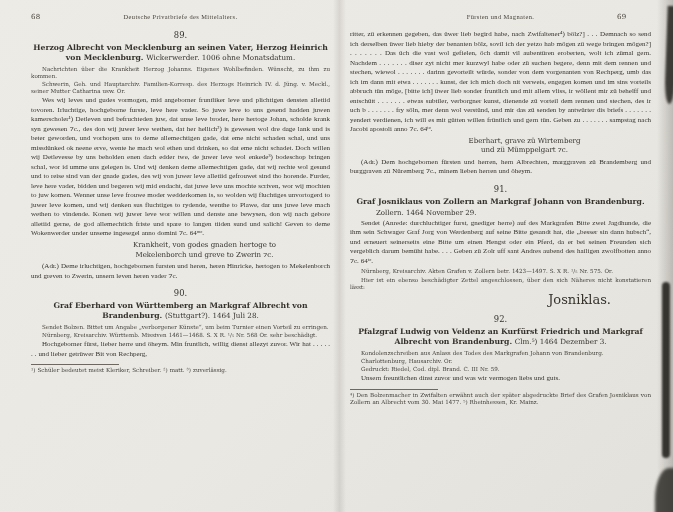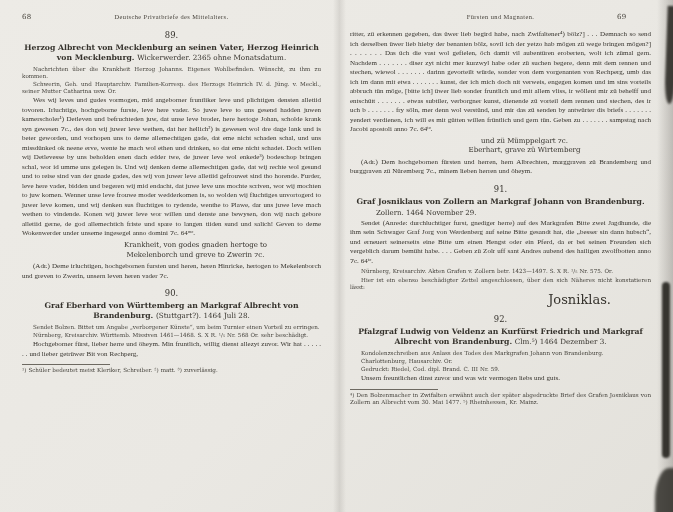--- a/index.html
+++ b/index.html
@@ -3,21 +3,21 @@
 <meta charset="utf-8">
 <style>
   html,body{margin:0;padding:0;background:#b5b2ad;}
   .scan{
     position:relative;width:673px;height:512px;overflow:hidden;
     background:linear-gradient(135deg,#edebe6 0%,#eae8e3 55%,#e3e1db 100%);
     font-family:"DejaVu Serif","Liberation Serif",serif;
     color:#35322c;
   }
   .page{position:absolute;top:13px;}
-  .page-left{left:22px;width:299px;}
+  .page-left{left:31px;width:299px;}
   .page-right{left:350px;width:301px;}
 
   .rh{display:flex;align-items:baseline;font-size:6.4px;letter-spacing:.4px;color:#47433c;margin-bottom:9px;}
   .rh-num{width:34px;font-size:7px;}
   .rh-title{flex:1;text-align:center;font-family:Liberation Serif, serif;}
   .rh-right .rh-num{text-align:left;}
 
   .num{text-align:center;font-weight:normal;font-size:8.4px;margin:7px 0 3px;}
   .heading{text-align:center;font-weight:bold;font-size:7.7px;line-height:10.3px;margin-bottom:2px;}
   .heading .hr{font-weight:normal;font-size:7.2px;}
@@ -51,21 +51,21 @@
     <header class="rh">
       <span class="rh-num">68</span>
       <span class="rh-title">Deutsche Privatbriefe des Mittelalters.</span>
       <span class="rh-num"></span>
     </header>
 
     <article>
       <div class="num">89.</div>
       <div class="heading">
         <span>Herzog Albrecht von Mecklenburg an seinen Vater, Herzog Heinrich von Mecklenburg.</span>
-        <span class="hr">Wickerwerder. 2365 ohne Monatsdatum.</span>
+        <span class="hr">Wickerwerder. 1006 ohne Monatsdatum.</span>
       </div>
       <p class="small indent">Nachrichten über die Krankheit Herzog Johanns. Eigenes Wohlbefinden. Wünscht, zu ihm zu kommen.</p>
       <p class="small indent">Schwerin, Geh. und Hauptarchiv. Familien-Korresp. des Herzogs Heinrich IV. d. Jüng. v. Meckl., seiner Mutter Catharina usw. Or.</p>
       <p class="body indent">Wes wij leves und gudes vormogen, mid angeborner fruntliker leve und plichtigen densten alletiid tovoren. Irluchtige, hochgeborne furste, leve here vader. So juwe leve to uns gesend hadden juwen kamerscholer¹) Detleven und befruchteden juw, dat unse leve broder, here hertoge Johan, scholde krank syn gewesen ⁊c., des don wij juwer leve wethen, dat her hellich²) is gewesen wol dre dage lank und is beter geworden, und vorhopen uns to deme allemechtigen gade, dat eme nicht schaden schal, und uns missdünked ok neene erve, wente he mach wol ethen und drinken, so dat eme nicht schadet. Doch willen wij Detlevesse by uns beholden enen dach edder twe, de juwer leve wol enkede³) bodeschop bringen schal, wor id umme uns gelegen is. Und wij denken deme allemechtigen gade, dat wij rechte wol gesund und to reise sind van der gnade gades, des wij von juwer leve alletiid gefrouwet sind tho horende. Furder, leve here vader, bidden und begeren wij mid endacht, dat juwe leve uns mochte scriven, wor wij mochten to juw komen. Wenner unse leve frouwe moder wedderkomen is, so wolden wij fluchtiges unvortogerd to juwer leve komen, und wij denken sus fluchtiges to rydende, wenthe to Plawe, dar uns juwe leve mach wethen to vindende. Konen wij juwer leve wor willen und denste ane bewysen, don wij nach gebore alletiid gerne, de god allemechtich friste und spare to langen tiiden sund und salich! Geven to deme Wokenwerder under unseme ingesegel anno domini ⁊c. 64ᵐᵒ.</p>
       <div class="sig">
         <div>Krankheit, von godes gnaden hertoge to</div>
         <div>Mekelenborch und greve to Zwerin ⁊c.</div>
       </div>
       <p class="body indent">(Adr.) Deme irluchtigen, hochgebornen fursten und heren, heren Hinricke, hertogen to Mekelenborch und greven to Zwerin, unsern leven heren vader ⁊c.</p>
     </article>
@@ -90,22 +90,22 @@
   <section class="page page-right">
     <header class="rh rh-right">
       <span class="rh-num"></span>
       <span class="rh-title">Fürsten und Magnaten.</span>
       <span class="rh-num">69</span>
     </header>
 
     <article>
       <p class="body">ritter, zü erkennen gegeben, das üwer lieb begird habe, nach Zwifaltener⁴) bölz?] . . . Demnach so send ich derselben üwer lieb hieby der benanten bölz, sovil ich der yetzo hab mögen zü wege bringen mögen?] . . . . . . . Das üch die vast wol gefielen, öch damit vil aubentüren eroberten, wolt ich zümal gern. Nachdem . . . . . . . diser zyt nicht mer kurzwyl habe oder zü suchen begere, denn mit dem rennen und stechen, wiewol . . . . . . . darinn gevorteilt würde, sonder von dem vorgenanten von Rechperg, umb das ich im dann mit etwa . . . . . . . kunst, der ich mich doch nit verweis, engegen komen und im sins vorteils abbruch tün möge, [bitte ich] üwer lieb sonder fruntlich und mit allem vliss, ir wöllent mir zü behelff und entschütt . . . . . . . etwas subtiler, verborgner kunst, dienende zü vorteil dem rennen und stechen, des ir uch b . . . . . . . fry söln, mer denn wol verstünd, und mir das zü senden by antwürter dis briefs . . . . . . . yendert verdienen, ich will es mit gütten willen früntlich und gern tün. Geben zu . . . . . . . sampstag nach Jacobi apostoli anno ⁊c. 64ᵗᵒ.</p>
       <div class="sig">
+        <div>Eberhart, grave zü Wirtemberg</div>
         <div>und zü Mümppelgart ⁊c.</div>
-        <div>Eberhart, grave zü Wirtemberg</div>
       </div>
       <p class="body indent">(Adr.) Dem hochgebornen fürsten und herren, hern Albrechten, marggraven zü Brandemberg und burggraven zü Nüremberg ⁊c., minem lieben herren und öheym.</p>
     </article>
 
     <article>
       <div class="num">91.</div>
       <div class="heading">
         <span>Graf Josniklaus von Zollern an Markgraf Johann von Brandenburg.</span>
       </div>
       <div class="subline">Zollern. 1464 November 29.</div>

